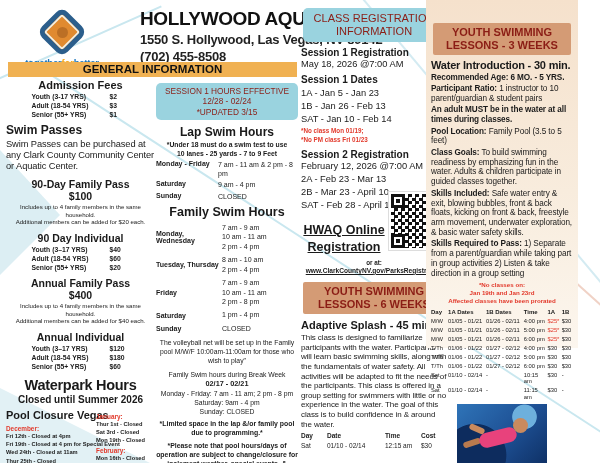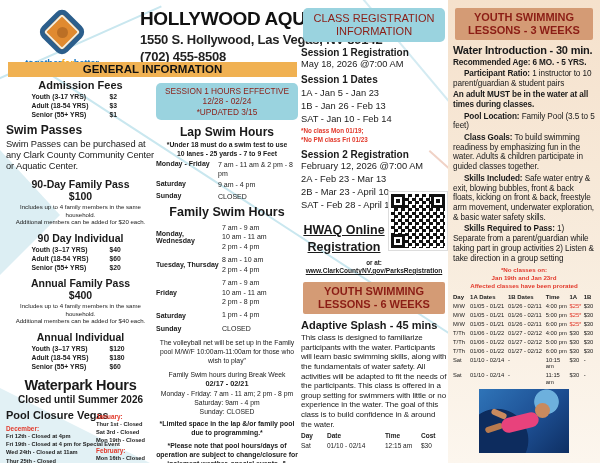--- a/index.html
+++ b/index.html
@@ -29,21 +29,21 @@
 
   
   .gen-bar { position:absolute; left:8px; top:62px; width:289px; height:15px; background:#f0b152; text-align:center; font-size:11.5px; font-weight:bold; color:#111; line-height:15px; z-index:1; }
   .box-blue { background:#9ad3df; border-radius:5px; color:#8b1d15; font-weight:normal; text-align:center; }
   .box-tan { background:#d49b75; border-radius:2px; color:#8b1d15; font-weight:bold; text-align:center; }
 
   
   .col-left { position:absolute; left:6px; top:79px; width:149px; z-index:1; }
   .col-mid { position:absolute; left:156px; top:79px; width:142px; z-index:1; }
   .col-reg { position:absolute; left:301px; top:4px; width:146px; z-index:1; }
-  .col-right { position:absolute; left:448px; top:0; width:152px; height:463px; padding:6px 5px 4px; background:linear-gradient(180deg,#f5e1cc 0%,#f8ecdd 55%,#fcf6ee 100%); z-index:1; }
+  .col-right { position:absolute; left:426px; top:0; width:152px; height:348px; padding:21px 5px 4px; background:linear-gradient(180deg,#f5e1cc 0%,#f8ecdd 55%,#fcf6ee 100%); z-index:1; }
 
   
   .sec-title-c { text-align:center; font-weight:bold; font-size:11px; }
   .fee-row { display:flex; justify-content:center; font-size:6.8px; font-weight:bold; margin-top:2px; }
   .fee-row .fl { width:78px; text-align:left; }
   .fee-row .fv { width:20px; text-align:left; }
   .swim-title { font-size:12px; font-weight:bold; margin-top:5px; }
   .swim-body { font-size:9.3px; line-height:1.18; margin-top:2px; letter-spacing:-0.1px; }
   .pass-title { text-align:center; font-weight:bold; font-size:10.5px; margin-top:6px; line-height:1.15; }
   .pass-note { text-align:center; font-size:6.1px; line-height:1.25; margin-top:1px; }
@@ -90,21 +90,21 @@
   .l6-class { font-size:11px; font-weight:bold; margin-top:5px; }
   .l6-desc { font-size:8px; line-height:1.2; margin-top:2px; letter-spacing:-0.1px; }
   .t6 { display:flex; font-size:6.5px; margin-top:3px; }
   .t6 .c0 { width:26px; } .t6 .c1 { width:58px; } .t6 .c2 { width:36px; } .t6 .c3 { width:22px; }
   .t6.hdr { font-weight:bold; }
 
   
   .l3-head { margin:2px 2px 0; padding:3px 4px; font-size:11px; line-height:1.2; }
   .l3-class { font-size:11px; font-weight:bold; margin-top:4px; letter-spacing:-0.2px; }
   .l3-line { font-size:8.2px; line-height:1.2; margin-top:1.5px; letter-spacing:-0.1px; }
-  .l3-line b { letter-spacing:-0.1px;margin-left:11px; }
+  .l3-line b { letter-spacing:-0.1px; }
   .l3-bold { font-weight:bold; }
   .diaper { font-size:8.4px; font-weight:bold; line-height:1.2; margin-top:3px; }
   .noclass { color:#e2392b; font-weight:bold; font-size:6.2px; text-align:center; line-height:1.3; margin-top:2px; }
   .t3 { display:flex; font-size:5.8px; margin-top:2.6px; line-height:1.1; }
   .t3.hdr { font-weight:bold; font-size:6px; margin-top:4px; }
   .t3 .d0 { width:18px; } .t3 .d1 { width:40px; } .t3 .d2 { width:40px; }
   .t3 .d3 { width:25px; } .t3 .d4 { width:15px; } .t3 .d5 { width:12px; }
   .red-text { color:#e2392b !important; }
 
   

